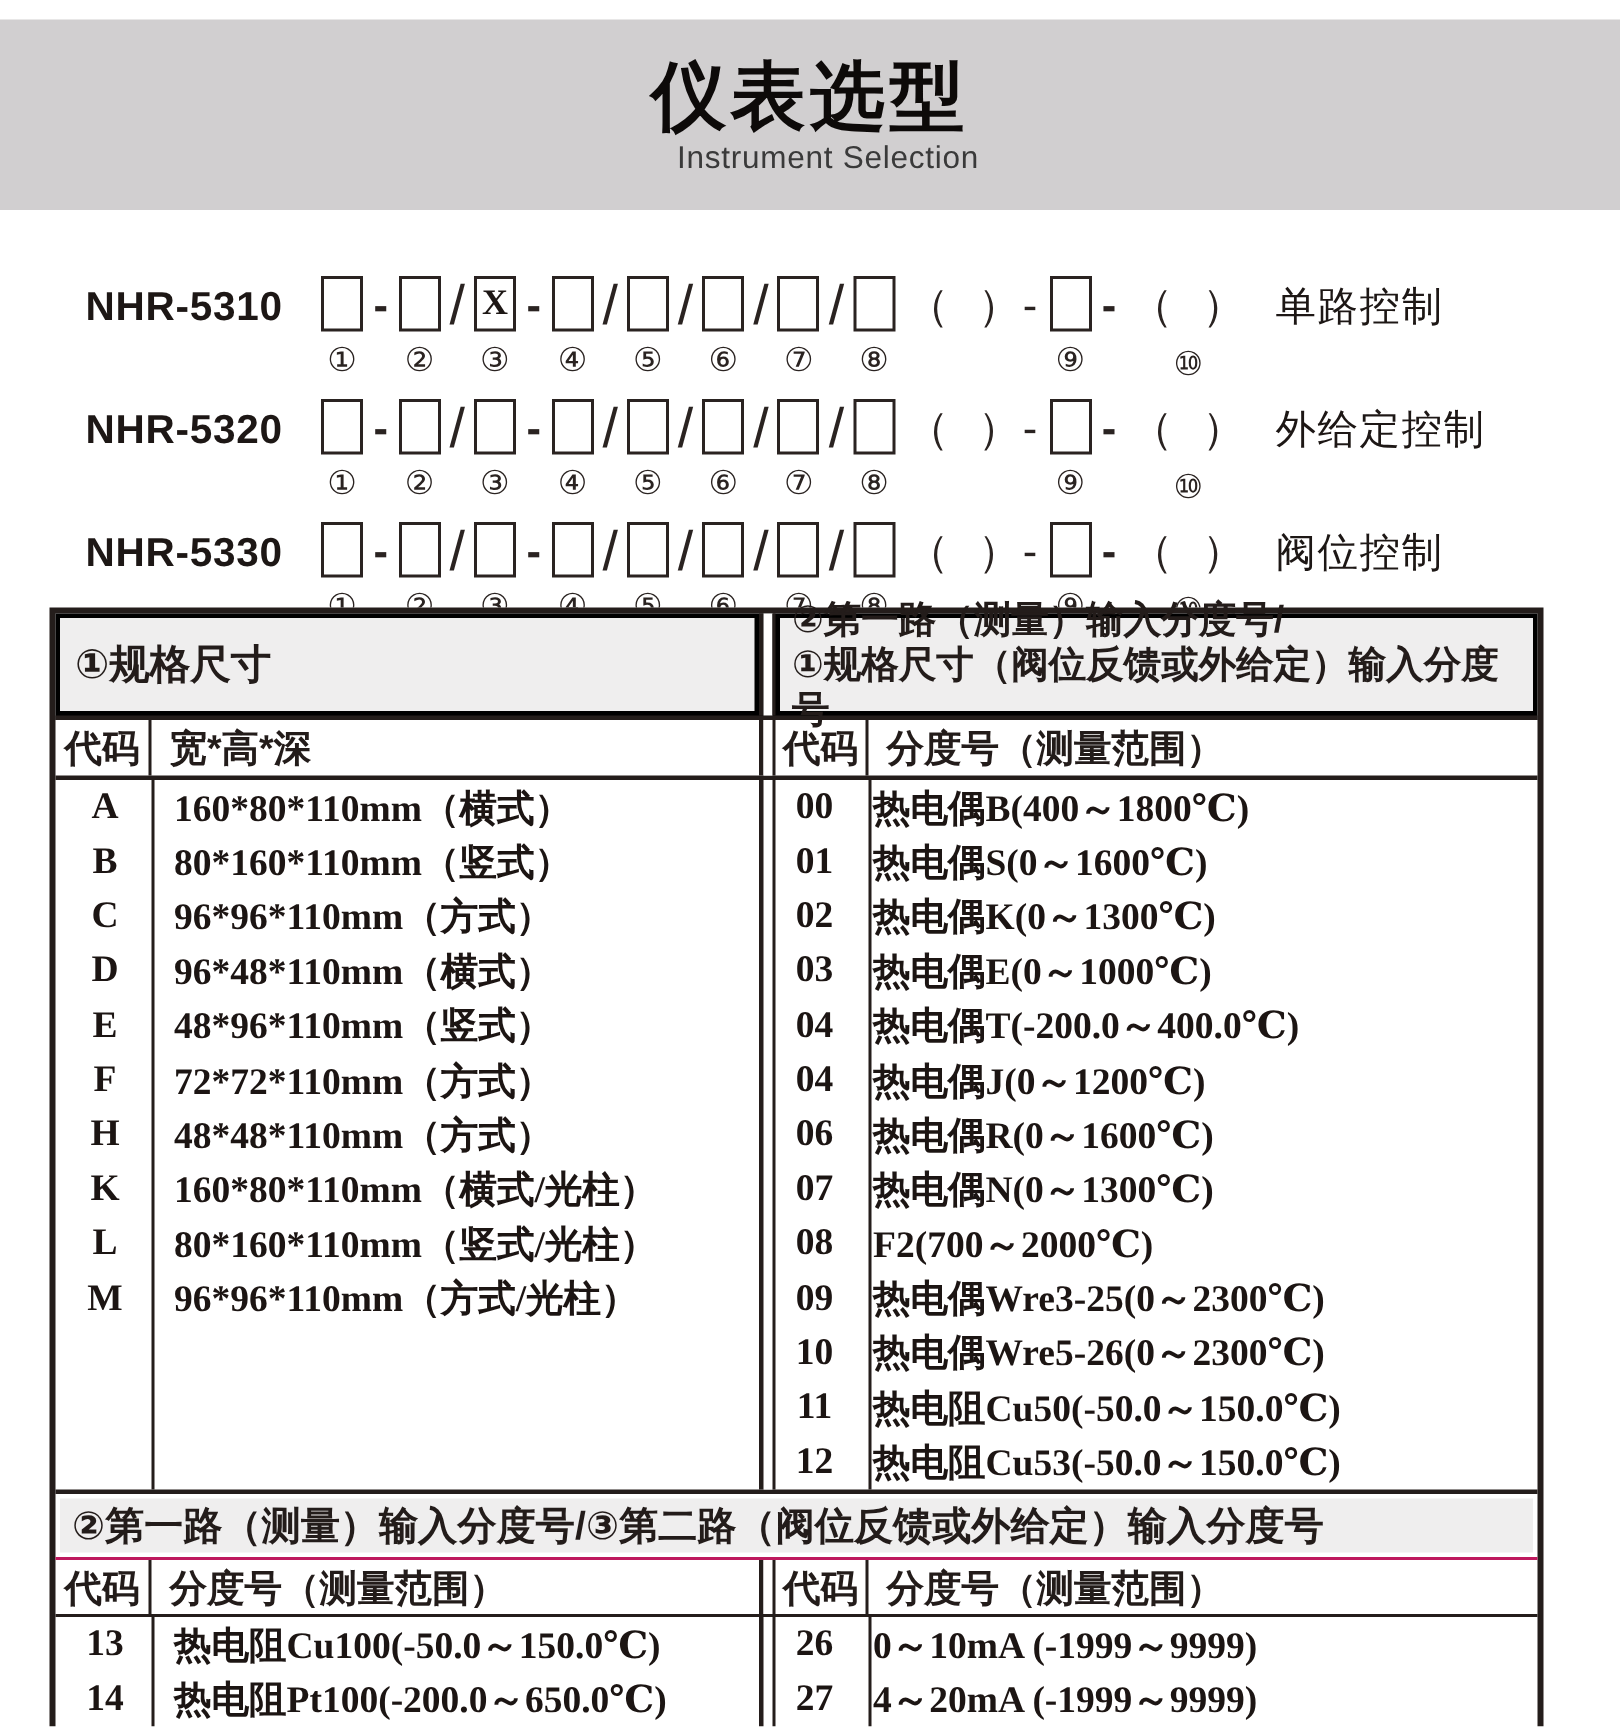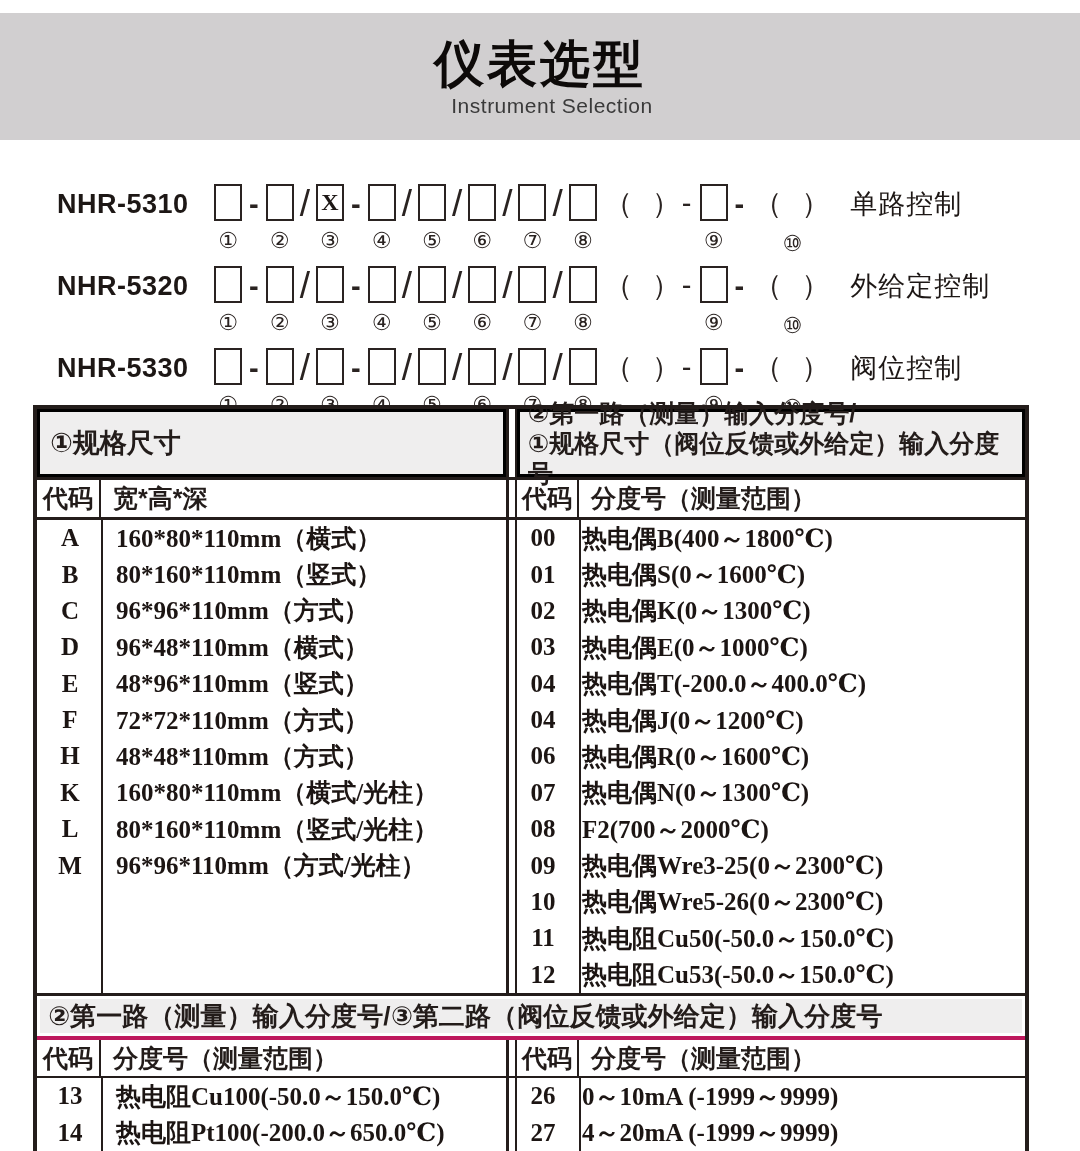--- a/index.html
+++ b/index.html
@@ -86,21 +86,21 @@
     display:flex; align-items:center;
     font-family:"Liberation Serif","DejaVu Serif",serif;
     font-size:25px; font-weight:bold; color:#1c1513;
   }
   .tbody1 .brow { height:36.38px; }
   .brow .bc-l { width:66px; text-align:center; }
   .brow .bc-r { width:52px; text-align:center; }
   .brow .bd { flex:1; padding-left:13px; white-space:nowrap; }
   
   .band2 {
-    height:47px; border-top:3px solid #241d1b; border-bottom:4px solid #be185d;
+    height:47px; border-top:3px solid #241d1b; border-bottom:2px solid #be185d;
     display:flex;
     text-align:center;
   }
   .band2 .fill {
     flex:1; margin:3px; background:#efeeee; display:flex; align-items:center;
     font-size:26px; font-weight:bold; padding-left:8px; letter-spacing:0.1px;
   }
   .subhead2 { display:flex; height:38px; border-bottom:2px solid #241d1b; font-weight:bold; font-size:25px; }
   .subhead2 .half-l { width:472px; border-right:3px solid #241d1b; display:flex; align-items:center; }
   .subhead2 .half-r { flex:1; border-left:2px solid #241d1b; display:flex; align-items:center; }

